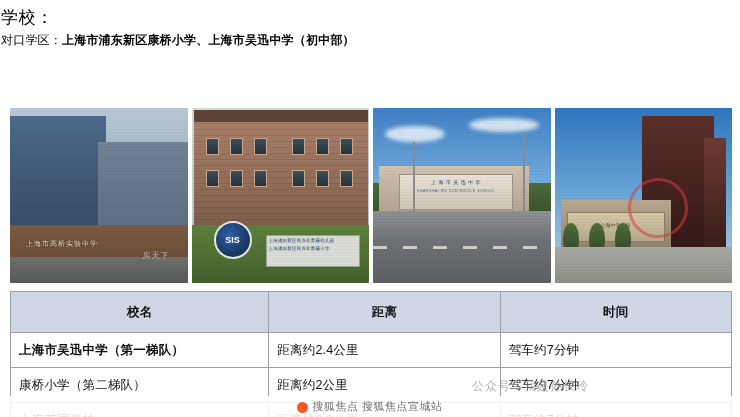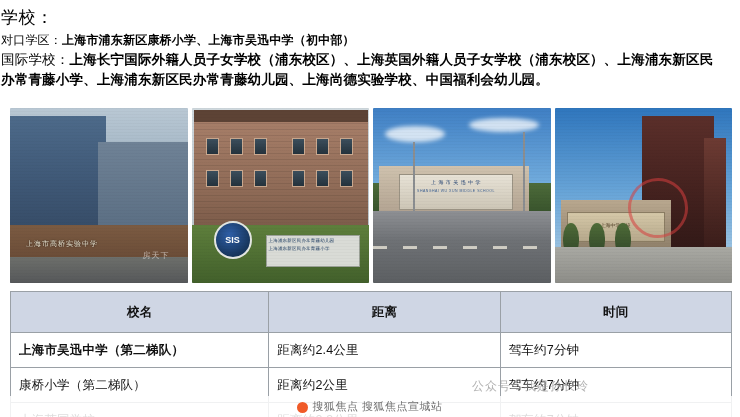--- a/index.html
+++ b/index.html
@@ -297,23 +297,20 @@
     position: relative; top: 1px;
   }
 </style>
 </head>
 <body>
 
 <div class="text-block">
   <div class="heading">学校：</div>
   <div class="line">
     <span class="label">对口学区：</span><span>上海市浦东新区康桥小学、上海市吴迅中学（初中部）</span>
-  </div>
-  <div class="line-wrap">
-    <span class="label">国际学校：</span><span>上海长宁国际外籍人员子女学校（浦东校区）、上海英国外籍人员子女学校（浦东校区）、上海浦东新区民办常青藤小学、上海浦东新区民办常青藤幼儿园、上海尚德实验学校、中国福利会幼儿园。</span>
   </div>
 </div>
 
 <div class="photos">
 
   <div class="photo p1">
     <div class="sky"></div>
     <div class="bld"></div>
     <div class="bld2"></div>
     <div class="wall"></div>
@@ -390,21 +387,21 @@
   <table class="info">
     <thead>
       <tr>
         <th class="col-name">校名</th>
         <th class="col-dist">距离</th>
         <th class="col-time">时间</th>
       </tr>
     </thead>
     <tbody>
       <tr>
-        <td>上海市吴迅中学（第二梯队）</td>
+        <td>上海市吴迅中学（第一梯队）</td>
         <td>距离约2.4公里</td>
         <td>驾车约7分钟</td>
       </tr>
       <tr class="normal">
         <td>康桥小学（第二梯队）</td>
         <td>距离约2公里</td>
         <td>驾车约7分钟</td>
       </tr>
       <tr class="normal">
         <td>上海英国学校</td>

